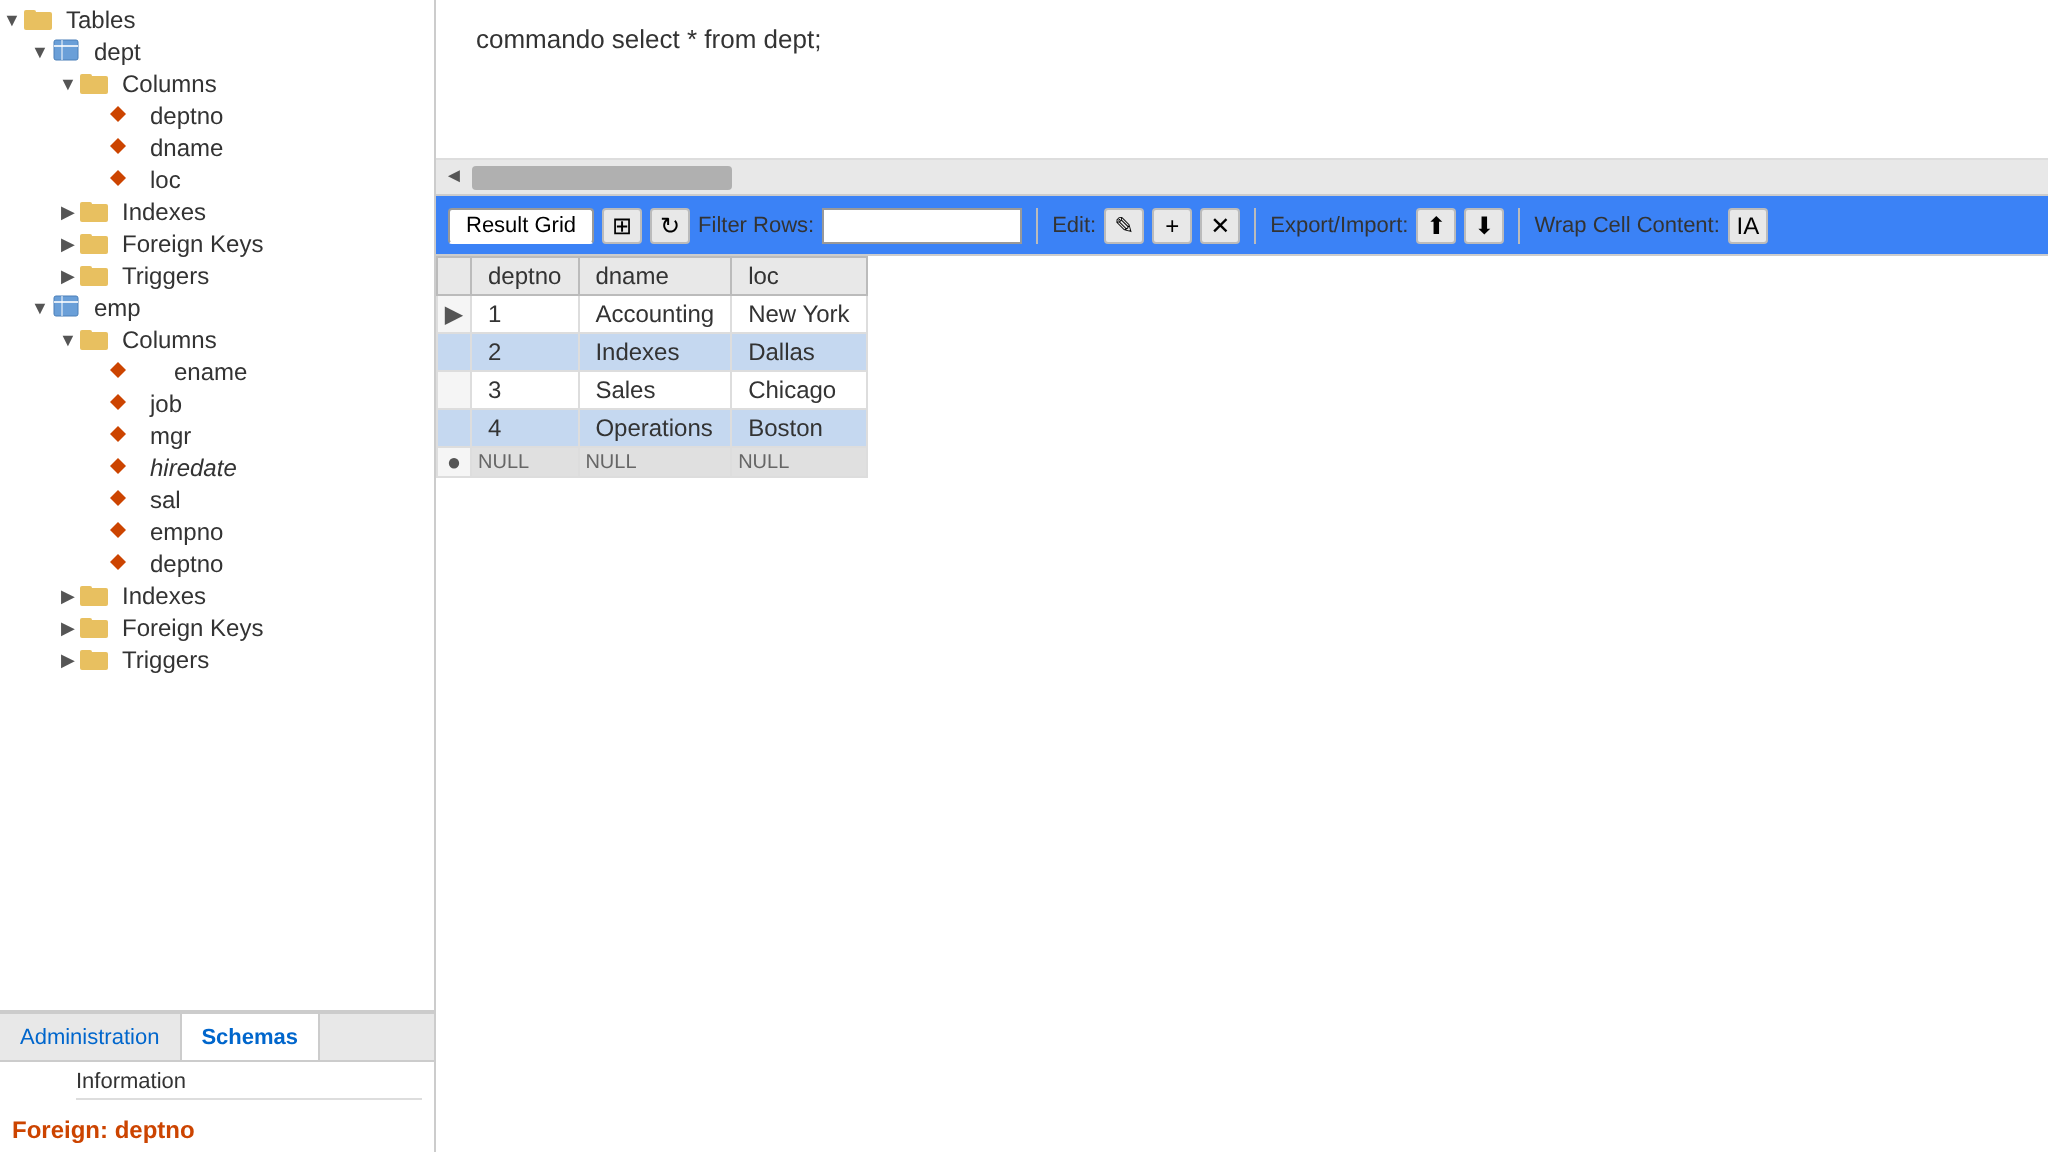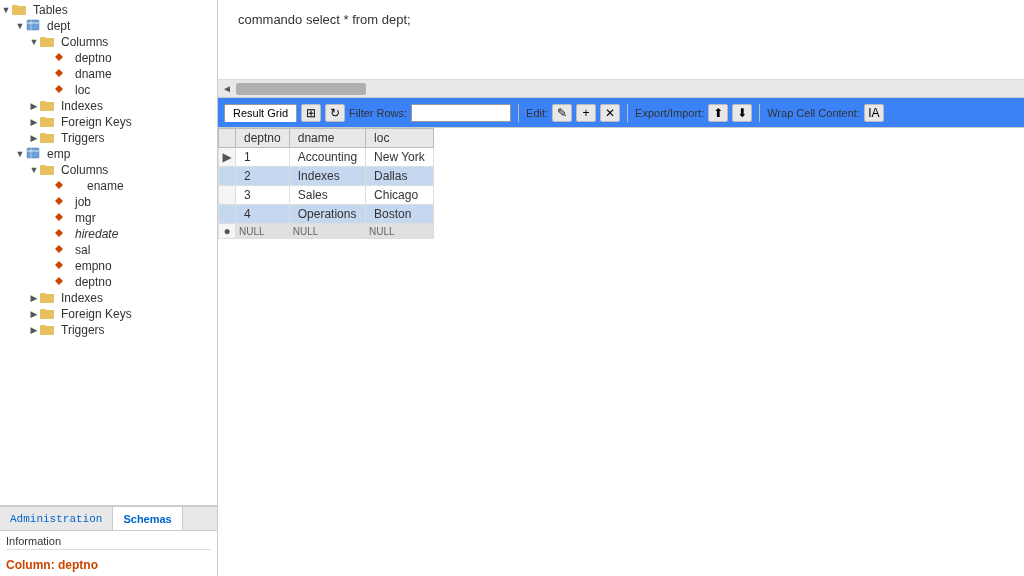--- a/index.html
+++ b/index.html
@@ -47,36 +47,37 @@
     .bottom-tab {
       padding: 4px 10px;
       font-size: 11px;
       cursor: pointer;
       border-right: 1px solid #ccc;
       display: flex;
       align-items: center;
       color: #333;
     }
     .bottom-tab.active { background: #fff; color: #0066cc; font-weight: bold; }
-    .bottom-tab:not(.active) { color: #0066cc; font-family: Liberation Mono, monospace; }
+    .bottom-tab:not(.active) { color: #0066cc; }
 
     
     #info-panel {
       background: #fff;
       border-top: 1px solid #ccc;
       padding: 4px 6px;
       font-size: 11px;
       color: #555;
     }
     #info-label {
       font-size: 11px;
       color: #333;
       margin-bottom: 3px;
       border-bottom: 1px solid #ddd;
       padding-bottom: 2px;
+      margin-left: 32px;
     }
     #column-info {
       font-size: 12px;
       color: #333;
       margin-top: 8px;
     }
     #column-info span { color: #cc4400; font-weight: bold; }
 
     
     #right-panel {
@@ -406,21 +407,21 @@
       </div>
   </div>
 
   <div id="bottom-section">
     <div id="bottom-tabs">
       <div class="bottom-tab" id="tab-administration">Administration</div>
       <div class="bottom-tab active" id="tab-schemas">Schemas</div>
     </div>
     <div id="info-panel">
       <div id="info-label">Information</div>
-      <div id="column-info"><span>Column: </span><span style="color: rgb(204, 68, 0); font-weight: bold;">deptno</span></div>
+      <div id="column-info"><span>Foreign: </span><span style="color: rgb(204, 68, 0); font-weight: bold;">deptno</span></div>
     </div>
   </div>
 </div>
 
 <div id="right-panel">
 
   <div id="query-area">
     <span>commando select * from dept;</span>
   </div>
 

